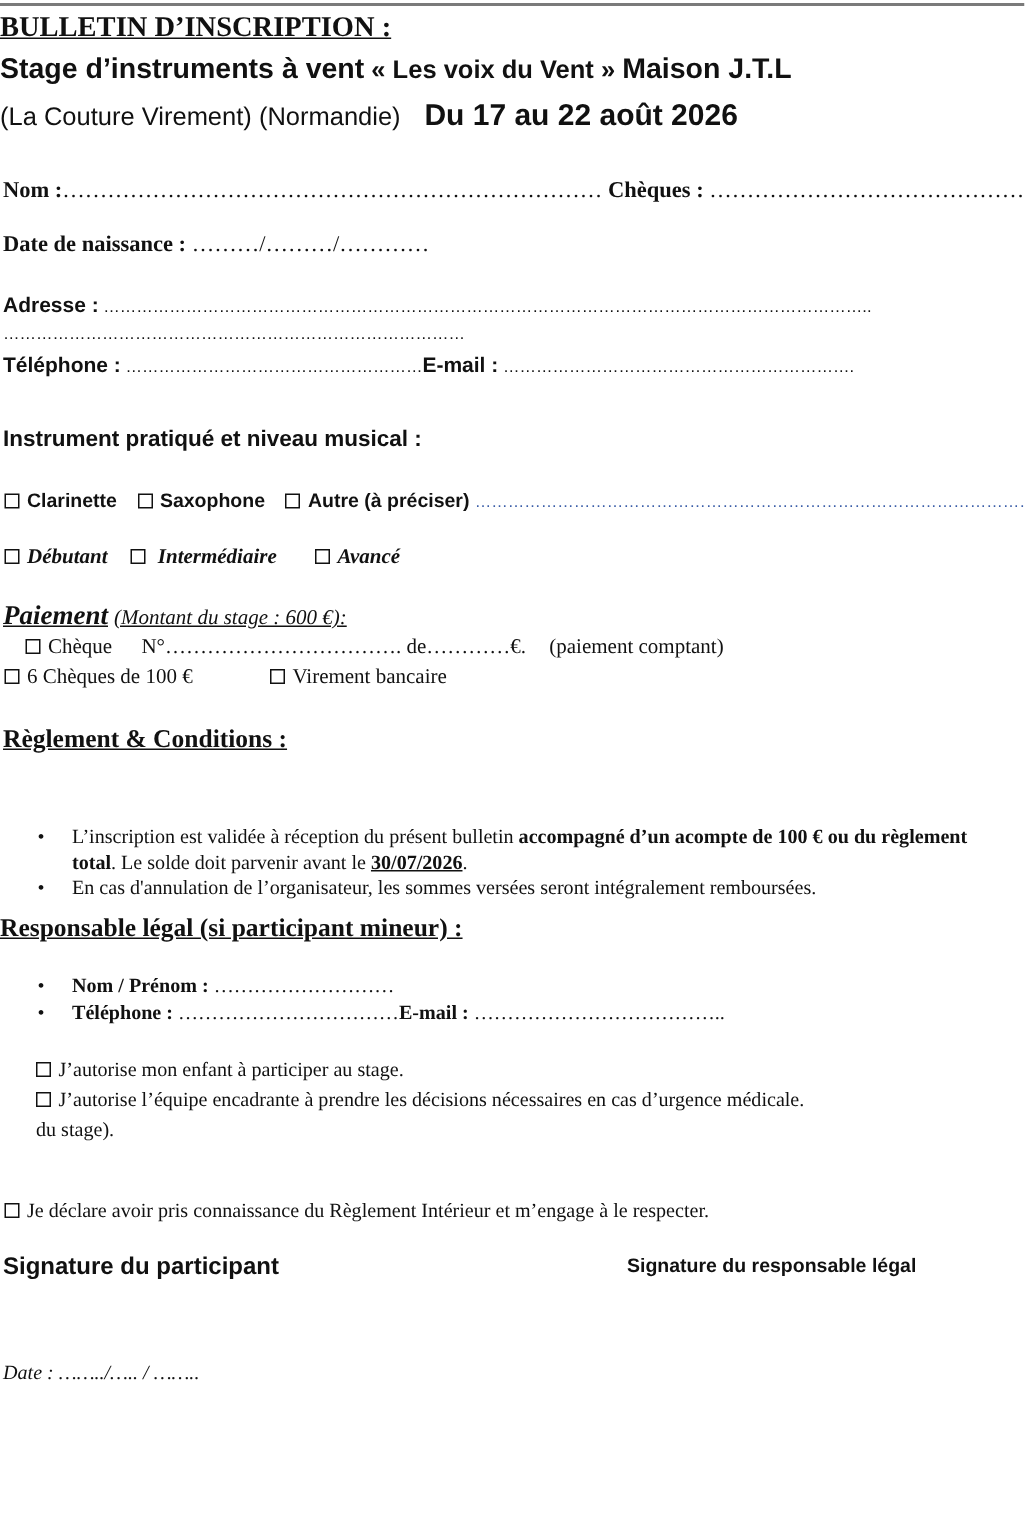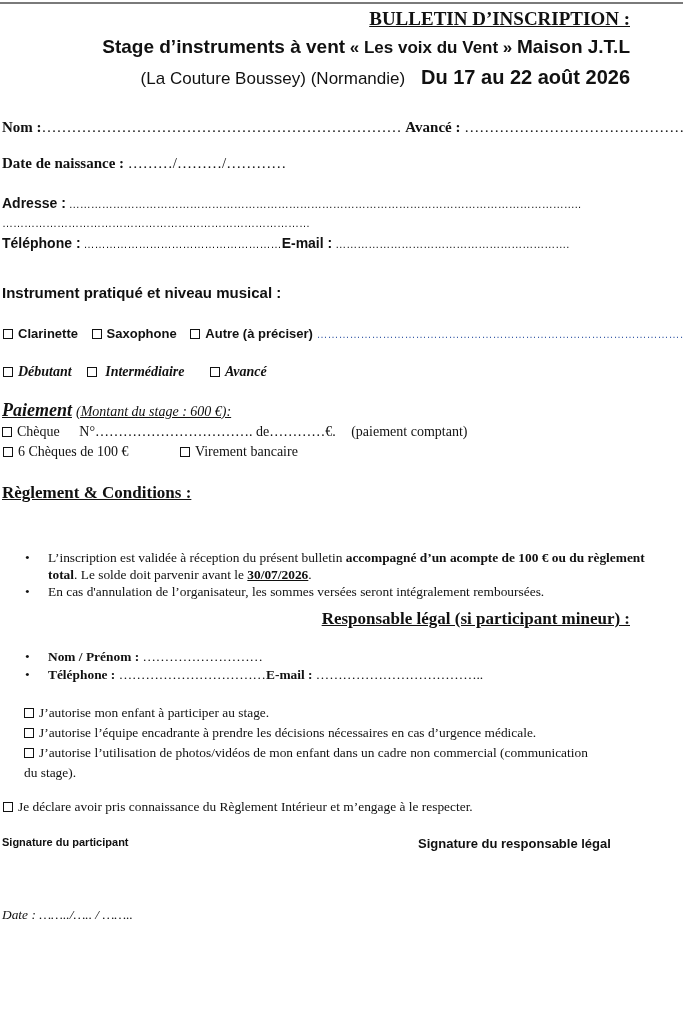--- a/index.html
+++ b/index.html
@@ -4,43 +4,43 @@
   <style>
     * { box-sizing: border-box; margin: 0; padding: 0; }
     html, body { width: 683px; height: 1024px; background: #ffffff; overflow: hidden; }
     body { position: relative; color: #111; font-family: "Liberation Serif", serif; }
     .topline { position: absolute; left: 0; top: 2px; width: 683px; height: 2px; background: #7a7a7a; }
     .abs { position: absolute; white-space: nowrap; }
     .sans { font-family: "Liberation Sans", sans-serif; }
     .serif { font-family: "Liberation Serif", serif; }
     .b { font-weight: bold; }
     .u { text-decoration: underline; }
-    .center { left: 0; width: 630px; text-align: right; }
+    .center { left: 0; width: 630px; text-align: left; }
     .blue-dots { color: #3b5ea8; }
     .box { display: inline-block; width: 10px; height: 10px; border: 1px solid #111; margin-right: 5px; vertical-align: -1px; }
     ul.bullets { position: absolute; list-style: none; }
     ul.bullets li { position: relative; padding-left: 26px; }
     ul.bullets li::before { content: "\2022"; position: absolute; left: 3px; top: 0; }
   </style>
 </head>
 <body>
 
 <div class="topline"></div>
 
 <div class="abs center serif b u" style="top:8px; font-size:19px;">BULLETIN D’INSCRIPTION :</div>
 <div class="abs center sans b" style="top:36px; font-size:19px;">
   <span>Stage d’instruments à vent</span><span style="font-weight:bold; font-size:17px;"> « Les voix du Vent » </span><span>Maison J.T.L</span>
 </div>
 <div class="abs center sans" style="top:66px; font-size:19px;">
-  <span style="font-size:17px;">(La Couture Boussey) (Normandie)</span>&nbsp;&nbsp;&nbsp;<span class="b" style="font-size:20px;">Du 17 au 22 août 2026</span>
+  <span style="font-size:17px;">(La Couture Virement) (Normandie)</span>&nbsp;&nbsp;&nbsp;<span class="b" style="font-size:20px;">Du 17 au 22 août 2026</span>
 </div>
 
 <div class="abs serif" style="left:2px; top:119px; font-size:15px;">
   <span class="b">Nom :</span><span>………………………………………………………………</span>
-  <span class="b">Avancé :</span><span> ………………………………………………………</span>
+  <span class="b">Chèques :</span><span> ………………………………………………………</span>
 </div>
 <div class="abs serif" style="left:2px; top:155px; font-size:15px;">
   <span class="b">Date de naissance :</span><span> ………/………/…………</span>
 </div>
 <div class="abs sans" style="left:2px; top:195px; font-size:14px;">
   <span class="b">Adresse :</span><span style="font-size:11px;"> …………………………………………………………………………………………………………………………..</span>
 </div>
 <div class="abs sans" style="left:2px; top:217px; font-size:11px;">…………………………………………………………………………</div>
 <div class="abs sans" style="left:2px; top:235px; font-size:14px;">
   <span class="b">Téléphone :</span><span style="font-size:11px;"> ………………………………………………</span><span class="b">E-mail :</span><span style="font-size:11px;"> ……………………………………………………….</span>
@@ -56,21 +56,21 @@
 <div class="abs serif b" style="left:3px; top:364px; font-size:14px;font-style:italic;">
   <span><span class="box"></span><span>Débutant</span></span>
   <span style="margin-left:12px;"><span class="box" style="margin-right:8px;"></span><span>Intermédiaire</span></span>
   <span style="margin-left:22px;"><span class="box"></span><span>Avancé</span></span>
 </div>
 
 <div class="abs serif" style="left:2px; top:400px;font-style:italic;">
   <span class="b u" style="font-size:18px;">Paiement</span>
   <span class="u" style="font-size:14px;">(Montant du stage : 600 €):</span>
 </div>
-<div class="abs serif" style="left:2px; top:424px; font-size:14px;">
+<div class="abs serif" style="left:17px; top:424px; font-size:14px;">
   <span><span class="box"></span><span>Chèque</span></span>
   <span style="margin-left:16px;">N°……………………………. de…………€.</span>
   <span style="margin-left:12px;">(paiement comptant)</span>
 </div>
 <div class="abs serif" style="left:3px; top:444px; font-size:14px;">
   <span><span class="box"></span><span>6 Chèques de 100 €</span></span>
   <span style="margin-left:48px;"><span class="box"></span><span>Virement bancaire</span></span>
 </div>
 
 <div class="abs serif b u" style="left:2px; top:483px; font-size:17px;">Règlement &amp; Conditions :</div>
@@ -81,23 +81,22 @@
 
 <div class="abs center serif b u" style="top:609px; font-size:17px;">Responsable légal (si participant mineur) :</div>
 <ul class="bullets serif" style="left:22px; top:648px; width:650px; font-size:13.4px; line-height:18px;">
   <li style="white-space:nowrap;"><b>Nom / Prénom :</b><span> ………………………</span></li>
   <li style="white-space:nowrap;"><b>Téléphone :</b><span> ……………………………</span><b>E-mail :</b><span> ………………………………..</span></li>
 </ul>
 
 <div class="abs serif" style="left:24px; top:703px; font-size:13.4px; line-height:20px;">
   <div><span class="box"></span><span>J’autorise mon enfant à participer au stage.</span></div>
   <div><span class="box"></span><span>J’autorise l’équipe encadrante à prendre les décisions nécessaires en cas d’urgence médicale.</span></div>
-  <div><span class="box"></span><span>J’autorise l’utilisation de photos/vidéos de mon enfant dans un cadre non commercial (communication</span></div>
   <div>du stage).</div>
 </div>
 
 <div class="abs serif" style="left:3px; top:799px; font-size:13.4px;">
   <span class="box"></span><span>Je déclare avoir pris connaissance du Règlement Intérieur et m’engage à le respecter.</span>
 </div>
 
-<div class="abs sans b" style="left:2px; top:836px; font-size:11px;text-align:center;">Signature du participant</div>
+<div class="abs sans b" style="left:2px; top:836px; font-size:16px;text-align:center;">Signature du participant</div>
 <div class="abs sans b" style="left:418px; top:836px; font-size:13px;">Signature du responsable légal</div>
 <div class="abs serif" style="left:2px; top:907px; font-size:13.4px;font-style:italic;">Date : ……../….. / ……..</div>
 
 </body></html>

